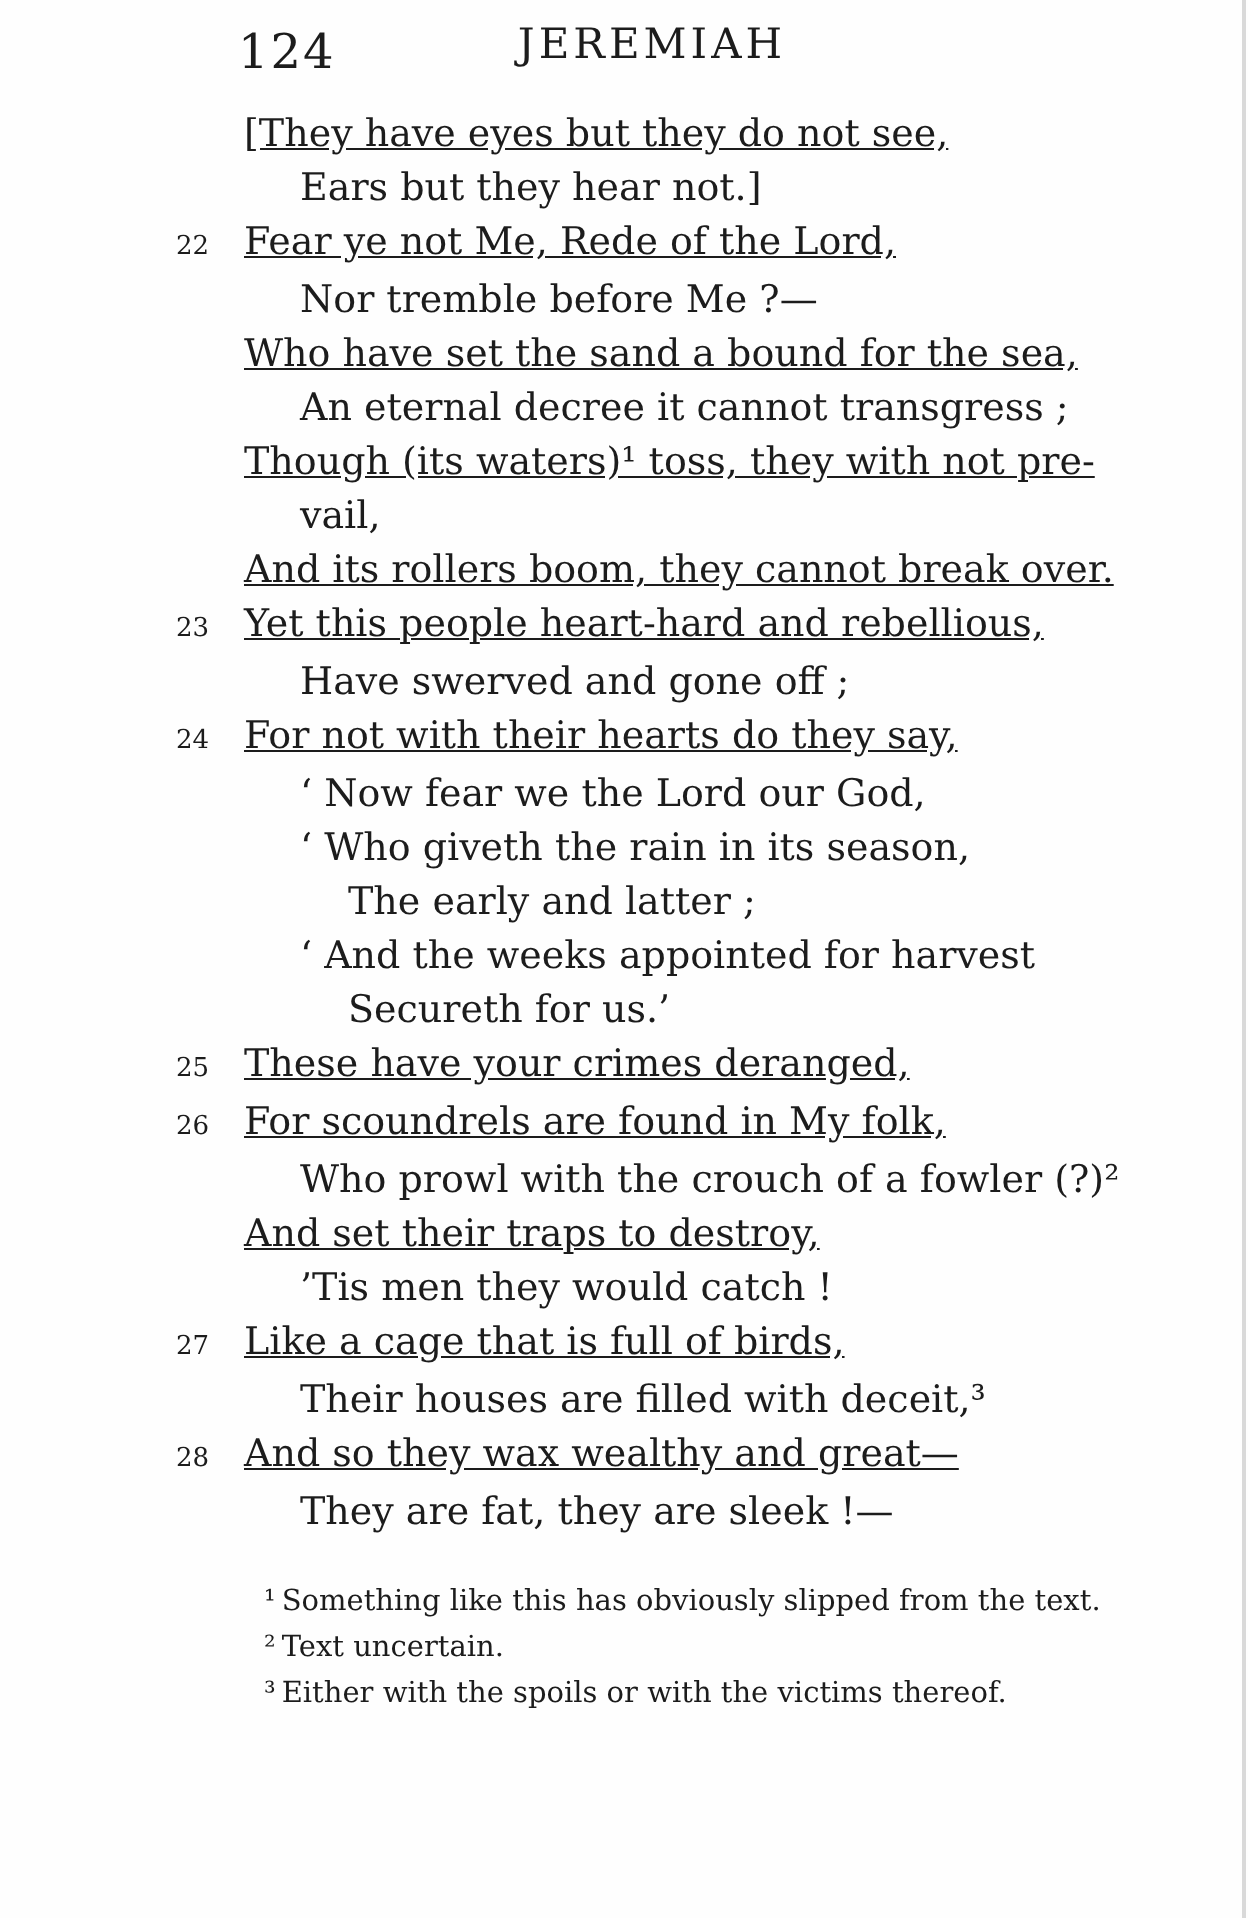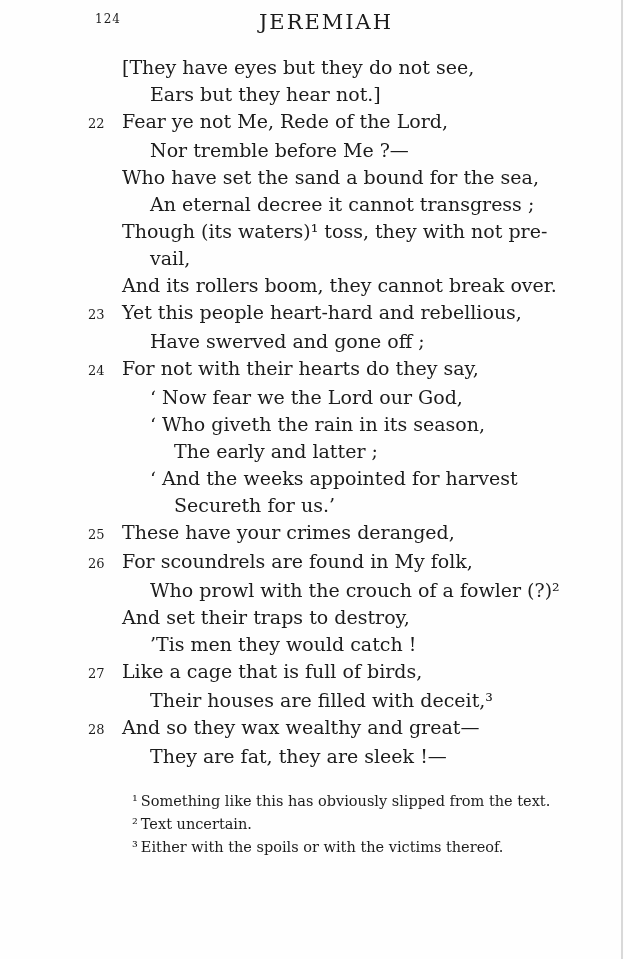--- a/index.html
+++ b/index.html
@@ -27,23 +27,23 @@
   }
   .header {
     position: absolute;
     top: 10px;
     left: 0;
     width: 100%;
     height: 34px;
   }
   .page-number {
     position: absolute;
-    left: 95px;
+    left: 119px;
     top: 2px;
-    font-size: 12px;
+    font-size: 24px;
     letter-spacing: 1px;
   }
   .running-head {
     position: absolute;
     left: 88px;
     right: 60px;
     top: 0;
     text-align: center;
     font-size: 21px;
     letter-spacing: 2px;
@@ -58,21 +58,21 @@
   }
   .poem-line {
     white-space: nowrap;
   }
   .verse-num {
     display: inline-block;
     width: 34px;
     font-size: 13px;
   }
   .line-text { display: inline-block; }
-  .indent-0 { padding-left: 0; }
+  .indent-0 { padding-left: 0; text-decoration: underline; }
   .indent-1 { padding-left: 28px; }
   .indent-2 { padding-left: 52px; }
   .footnotes {
     position: absolute;
     top: 790px;
     left: 100px;
     right: 44px;
     font-size: 14.5px;
     line-height: 23px;
   }

